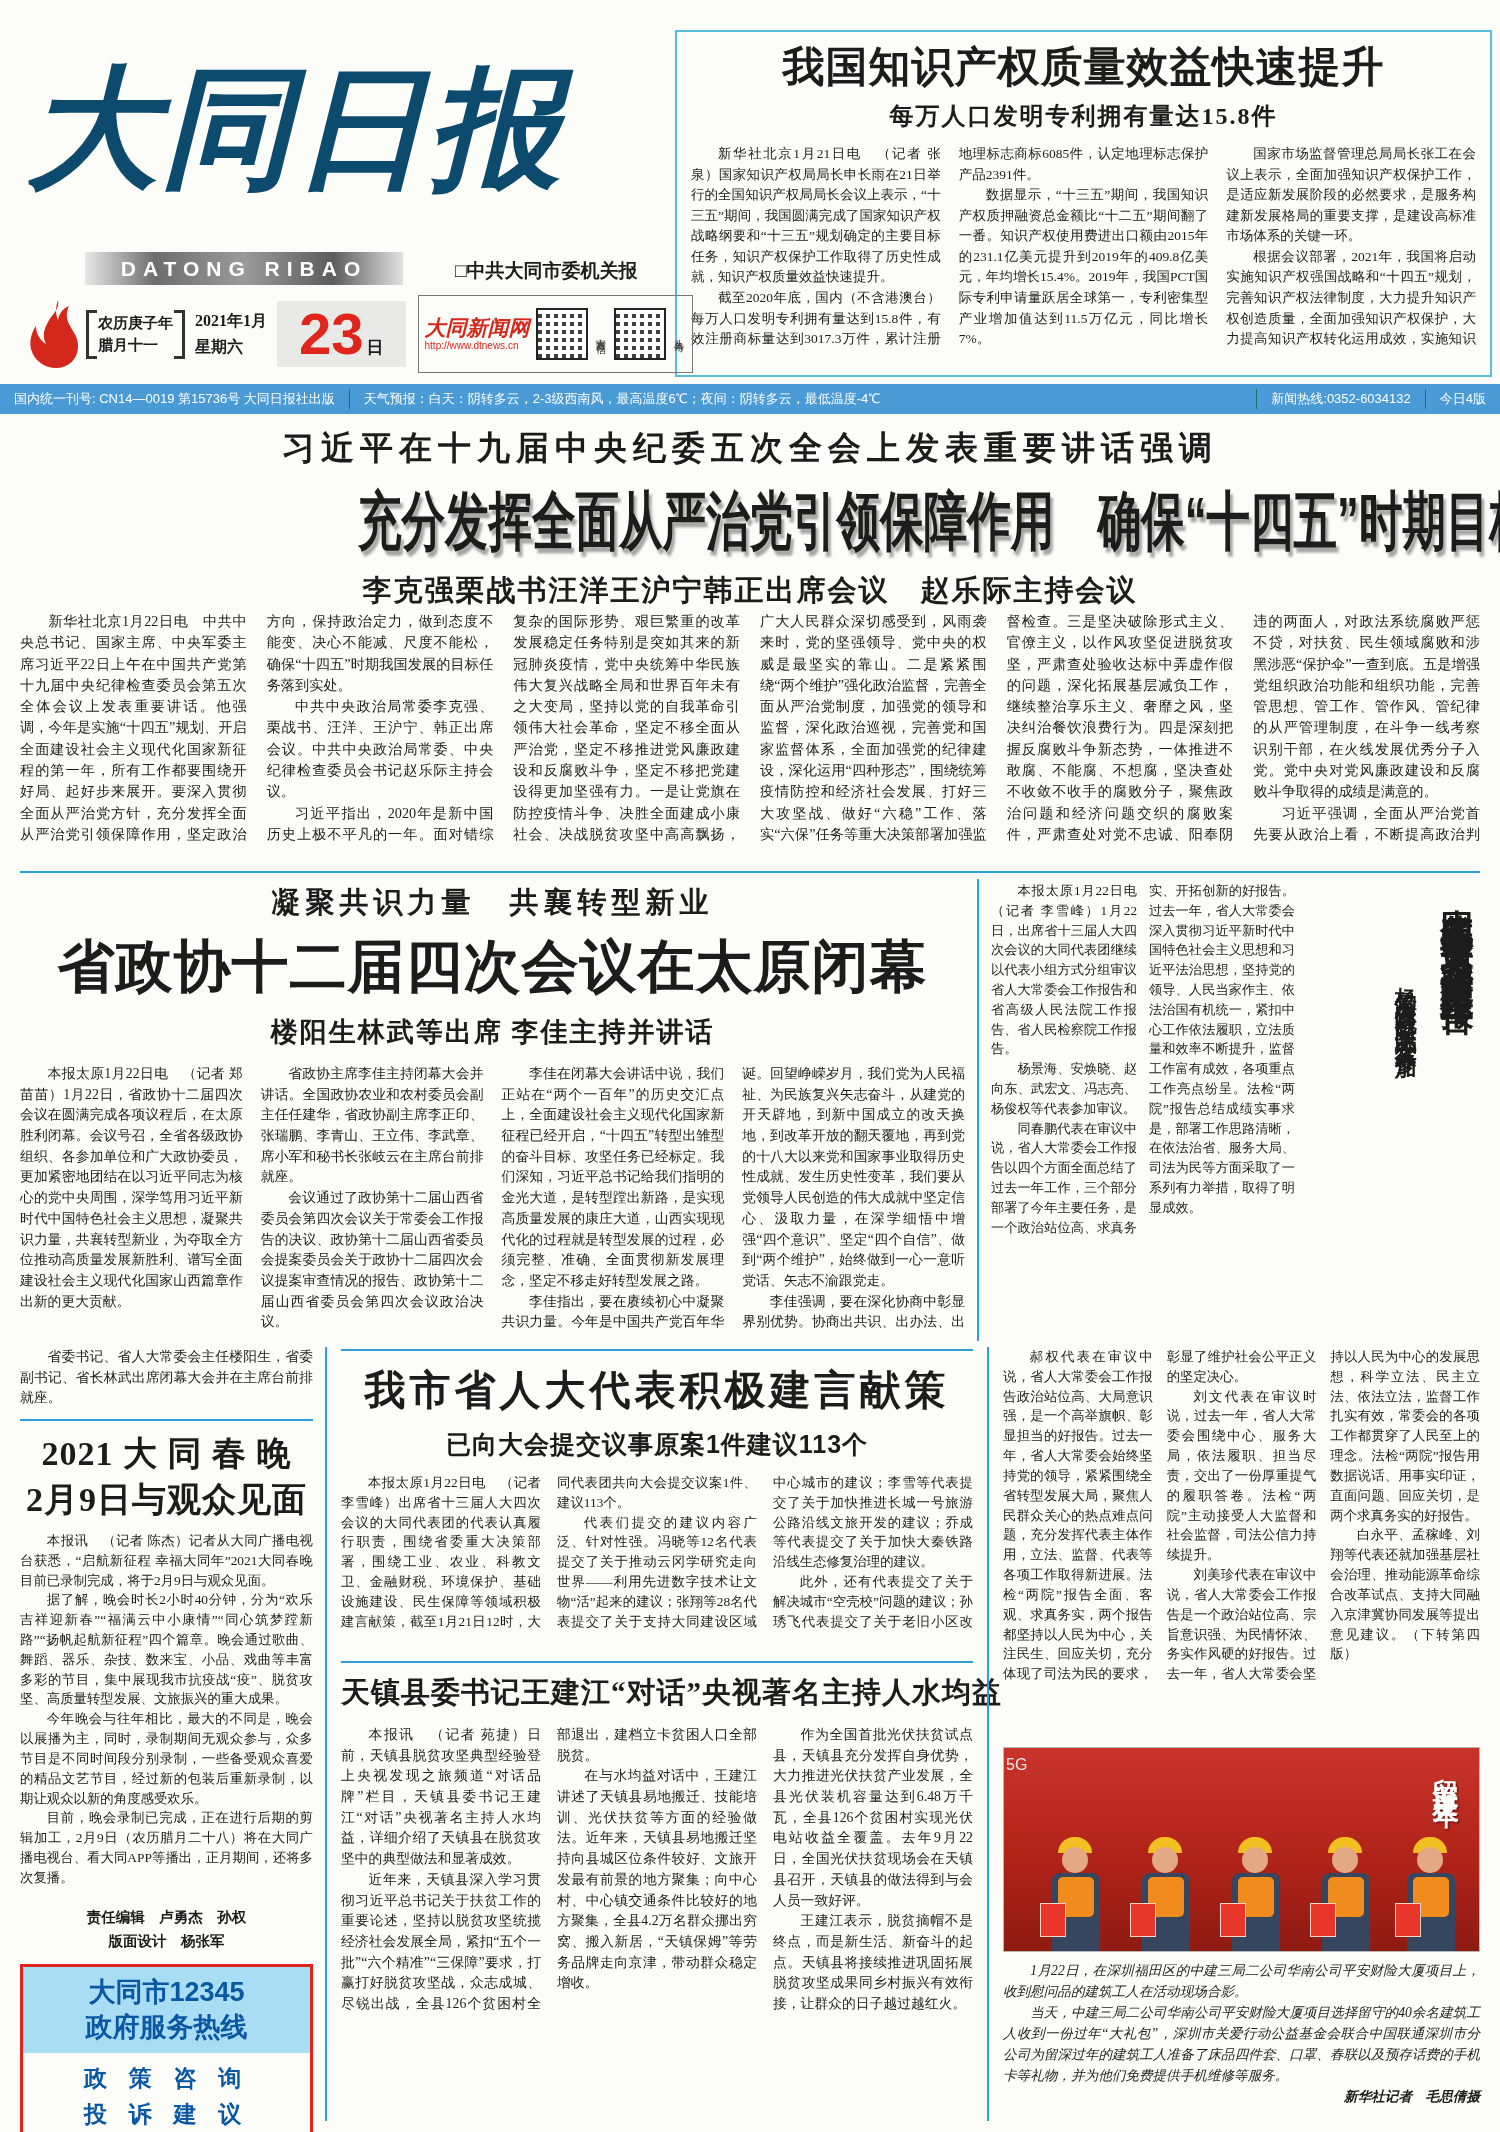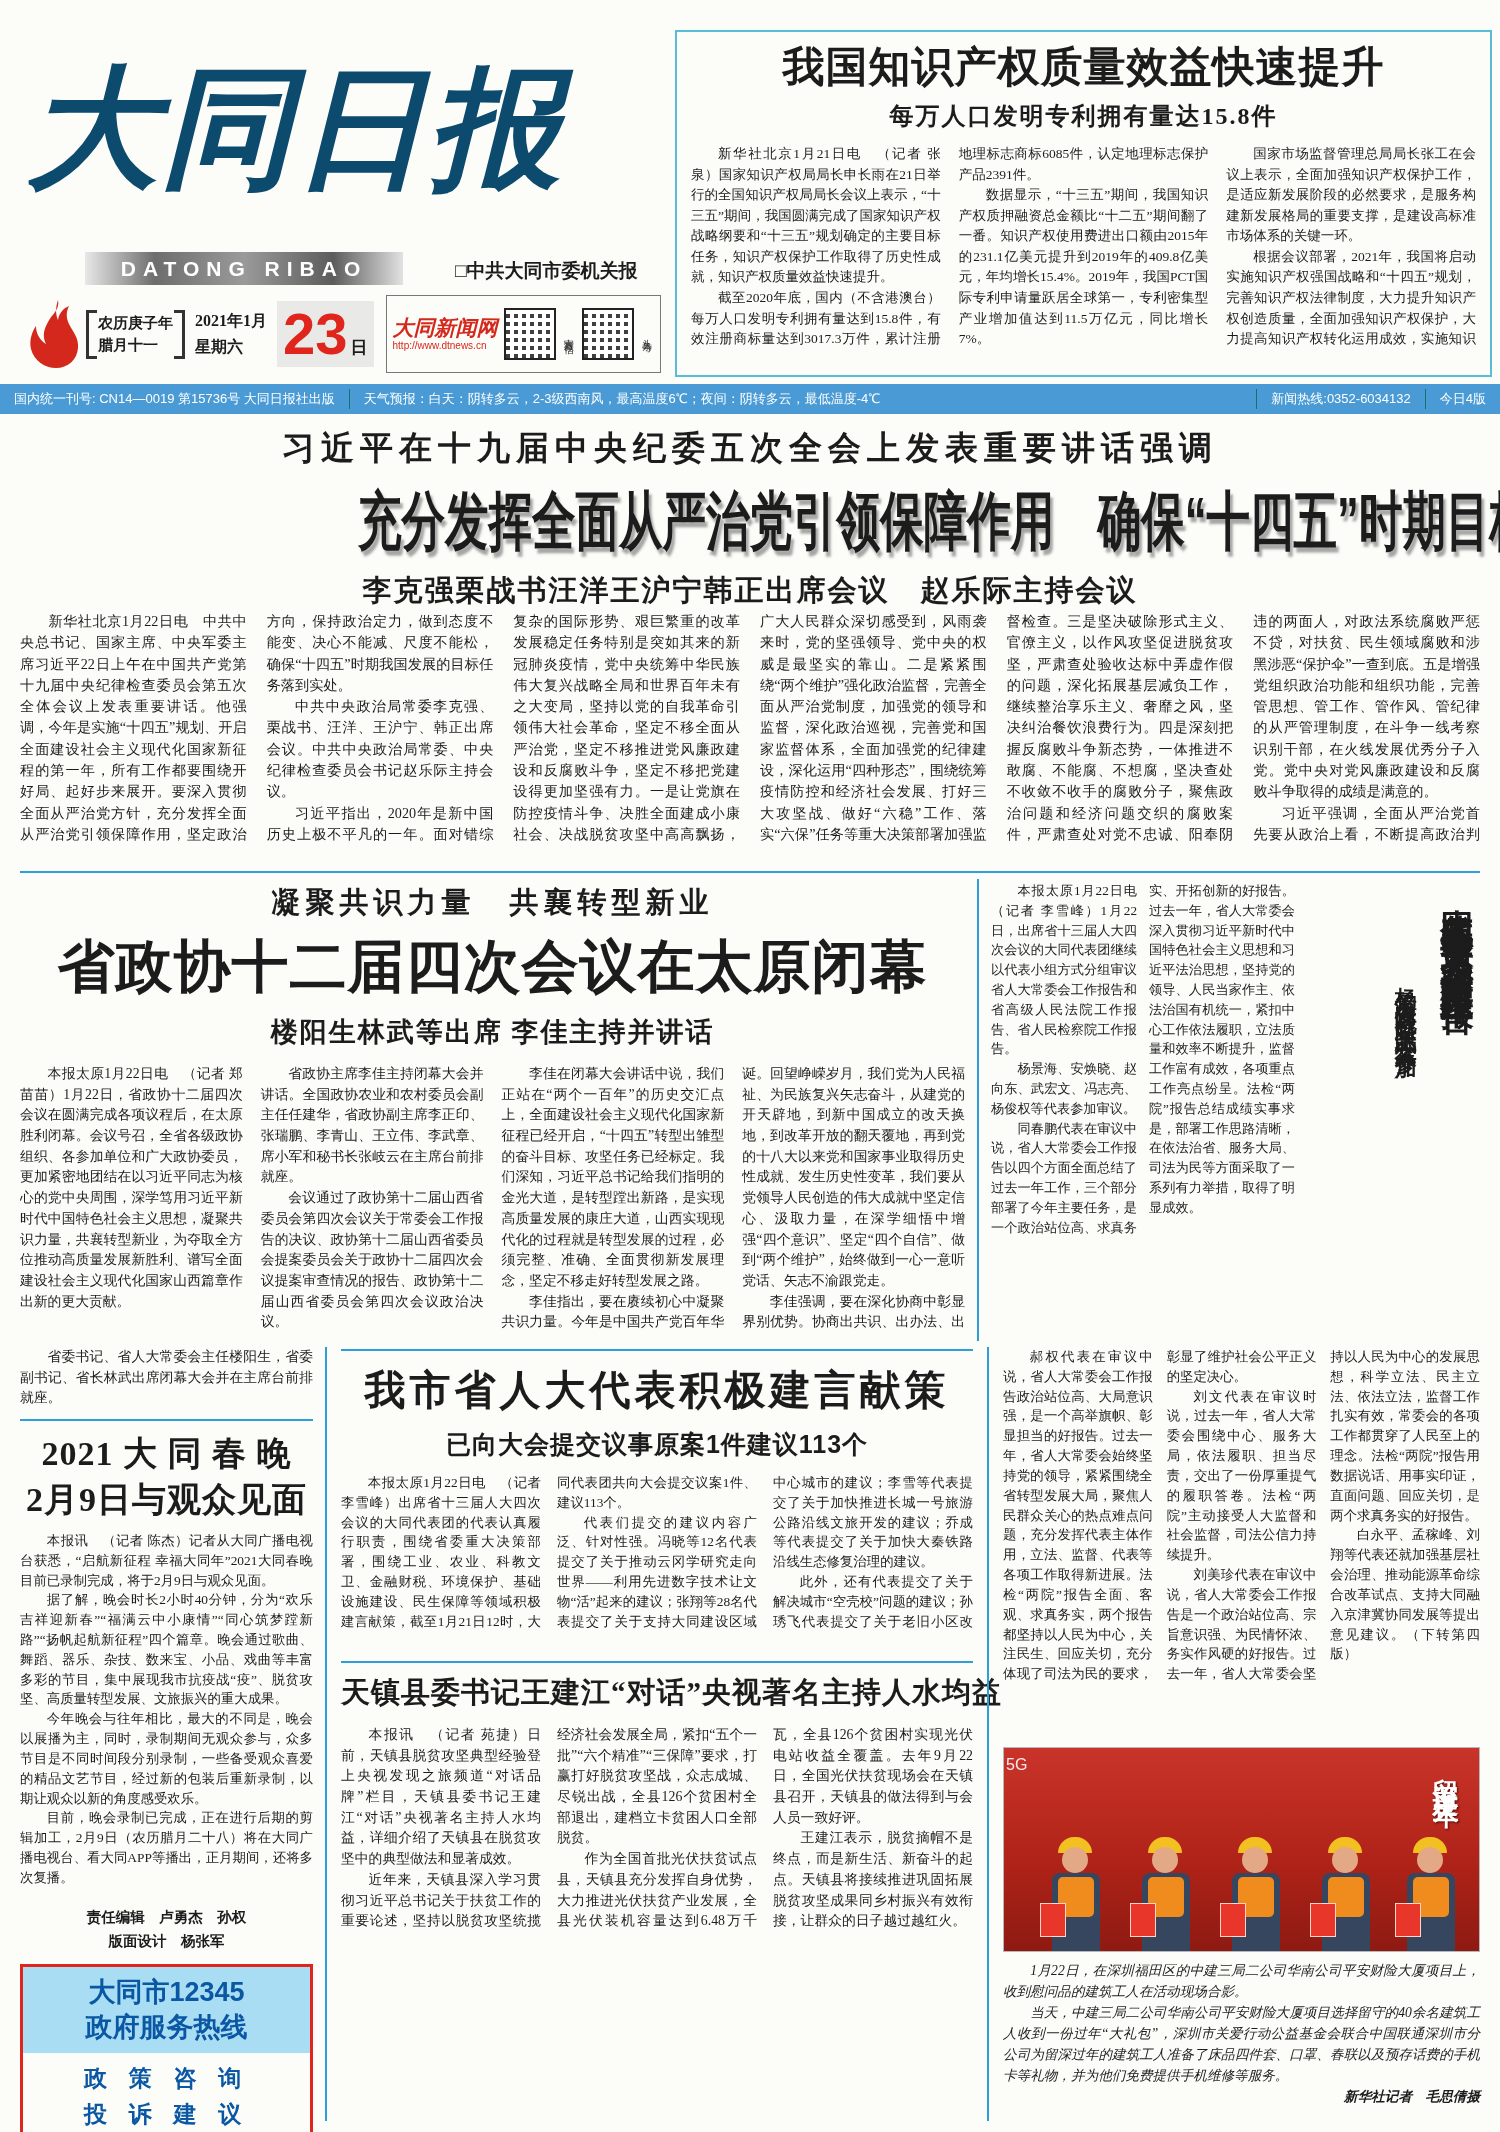--- a/index.html
+++ b/index.html
@@ -27,21 +27,21 @@
   p.b{font-size:13.5px;line-height:1.52;text-align:justify;text-indent:2em}
   
   .dateblock{position:absolute;left:28px;top:292px;width:540px;height:84px;display:flex;align-items:center}
   .flame{width:52px;height:72px;flex:0 0 52px}
   .lunar{position:relative;margin-left:6px;padding:4px 12px;font-size:15px;line-height:1.5;
      font-weight:700;white-space:nowrap}
   .lunar::before,.lunar::after{content:"";position:absolute;top:2px;bottom:2px;width:8px;border:3px solid #333}
   .lunar::before{left:0;border-right:none}
   .lunar::after{right:0;border-left:none}
   .gdate{margin-left:10px;font-size:16px;font-weight:700;line-height:1.6;white-space:nowrap}
-  .daybox{margin-left:10px;background:#e9e9e7;padding:0 6px;display:flex;align-items:flex-end}
+  .daybox{margin-left:10px;background:#e9e9e7;padding:0 22px;display:flex;align-items:flex-end}
   .daynum{font-size:58px;font-weight:900;color:#e0261c;line-height:66px;font-family:"Liberation Sans",sans-serif}
   .daysuf{font-size:17px;font-weight:700;margin:0 0 8px 3px}
   .sitebox{margin-left:12px;flex:1;height:78px;border:1px solid #777;display:flex;align-items:center;padding:4px 6px;gap:6px}
   .sitename{color:#d5281c;font-weight:900;font-size:21px;font-style:italic;white-space:nowrap;line-height:1.1}
   .siteurl{color:#d5281c;font-size:10px;font-family:"Liberation Sans",sans-serif}
   .qr{width:52px;height:52px;flex:0 0 52px;border:2px solid #222;
       background:repeating-linear-gradient(0deg,#222 0 4px,#fff 4px 8px),
                  repeating-linear-gradient(90deg,#222 0 4px,#fff 4px 8px);
       background-blend-mode:screen}
   .qrlabel{writing-mode:vertical-rl;font-size:10px;letter-spacing:2px;color:#333}
@@ -271,20 +271,21 @@
       <div class="rd-cols">
           <p>本报太原1月22日电　（记者 李雪峰）出席省十三届人大四次会议的大同代表团的代表认真履行职责，围绕省委重大决策部署，围绕工业、农业、科教文卫、金融财税、环境保护、基础设施建设、民生保障等领域积极建言献策，截至1月21日12时，大同代表团共向大会提交议案1件、建议113个。</p>
           <p>代表们提交的建议内容广泛、针对性强。冯晓等12名代表提交了关于推动云冈学研究走向世界——利用先进数字技术让文物“活”起来的建议；张翔等28名代表提交了关于支持大同建设区域中心城市的建议；李雪等代表提交了关于加快推进长城一号旅游公路沿线文旅开发的建议；乔成等代表提交了关于加快大秦铁路沿线生态修复治理的建议。</p>
           <p>此外，还有代表提交了关于解决城市“空壳校”问题的建议；孙琇飞代表提交了关于老旧小区改造管理的建议。会前，我市人大代表还深入基层开展调研、听取群众意见，确保所提建议察实情、建真言。</p>
         </div>
       <div class="hr-b"></div>
       <h3 class="tz-title">天镇县委书记王建江“对话”央视著名主持人水均益</h3>
       <div class="tz-cols">
           <p>本报讯　（记者 苑捷）日前，天镇县脱贫攻坚典型经验登上央视发现之旅频道“对话品牌”栏目，天镇县委书记王建江“对话”央视著名主持人水均益，详细介绍了天镇县在脱贫攻坚中的典型做法和显著成效。</p>
           <p>近年来，天镇县深入学习贯彻习近平总书记关于扶贫工作的重要论述，坚持以脱贫攻坚统揽经济社会发展全局，紧扣“五个一批”“六个精准”“三保障”要求，打赢打好脱贫攻坚战，众志成城、尽锐出战，全县126个贫困村全部退出，建档立卡贫困人口全部脱贫。</p>
+          <p>在与水均益对话中，王建江讲述了天镇县易地搬迁、技能培训、光伏扶贫等方面的经验做法。近年来，天镇县易地搬迁坚持向县城区位条件较好、文旅开发最有前景的地方聚集；向中心村、中心镇交通条件比较好的地方聚集，全县4.2万名群众挪出穷窝、搬入新居，“天镇保姆”等劳务品牌走向京津，带动群众稳定增收。</p>
           <p>作为全国首批光伏扶贫试点县，天镇县充分发挥自身优势，大力推进光伏扶贫产业发展，全县光伏装机容量达到6.48万千瓦，全县126个贫困村实现光伏电站收益全覆盖。去年9月22日，全国光伏扶贫现场会在天镇县召开，天镇县的做法得到与会人员一致好评。</p>
           <p>王建江表示，脱贫摘帽不是终点，而是新生活、新奋斗的起点。天镇县将接续推进巩固拓展脱贫攻坚成果同乡村振兴有效衔接，让群众的日子越过越红火。</p>
         </div>
     </div>
 
     <div class="br">
       <div class="dcont-cols">
           <p>郝权代表在审议中说，省人大常委会工作报告政治站位高、大局意识强，是一个高举旗帜、彰显担当的好报告。过去一年，省人大常委会始终坚持党的领导，紧紧围绕全省转型发展大局，聚焦人民群众关心的热点难点问题，充分发挥代表主体作用，立法、监督、代表等各项工作取得新进展。法检“两院”报告全面、客观、求真务实，两个报告都坚持以人民为中心，关注民生、回应关切，充分体现了司法为民的要求，彰显了维护社会公平正义的坚定决心。</p>
           <p>刘文代表在审议时说，过去一年，省人大常委会围绕中心、服务大局，依法履职、担当尽责，交出了一份厚重提气的履职答卷。法检“两院”主动接受人大监督和社会监督，司法公信力持续提升。</p>
           <p>刘美珍代表在审议中说，省人大常委会工作报告是一个政治站位高、宗旨意识强、为民情怀浓、务实作风硬的好报告。过去一年，省人大常委会坚持以人民为中心的发展思想，科学立法、民主立法、依法立法，监督工作扎实有效，常委会的各项工作都贯穿了人民至上的理念。法检“两院”报告用数据说话、用事实印证，直面问题、回应关切，是两个求真务实的好报告。</p>

